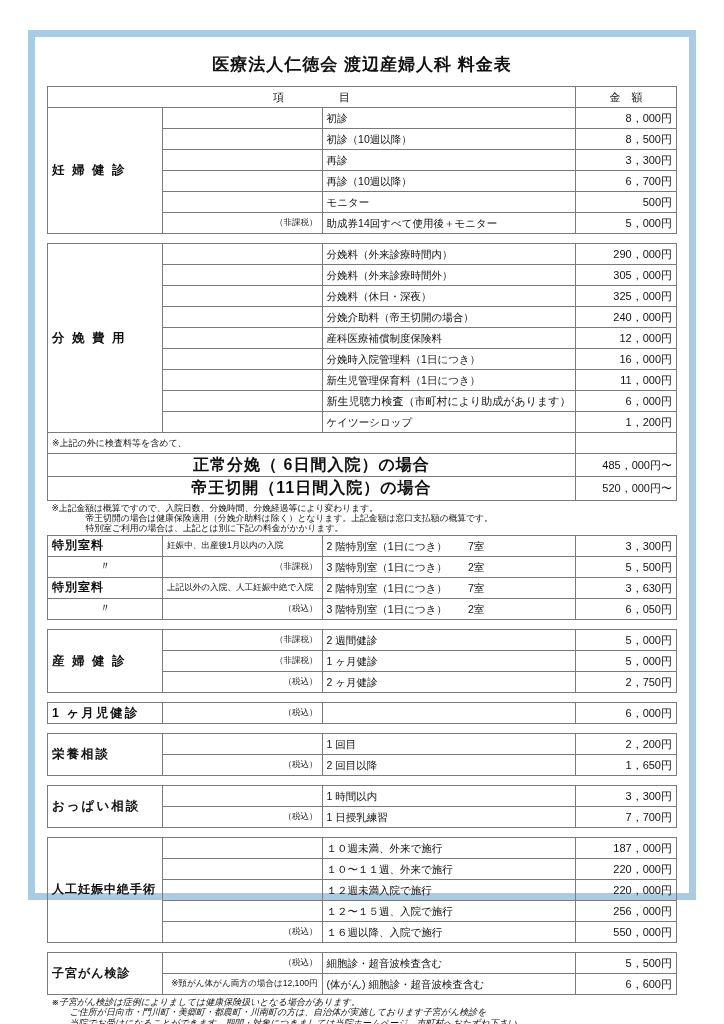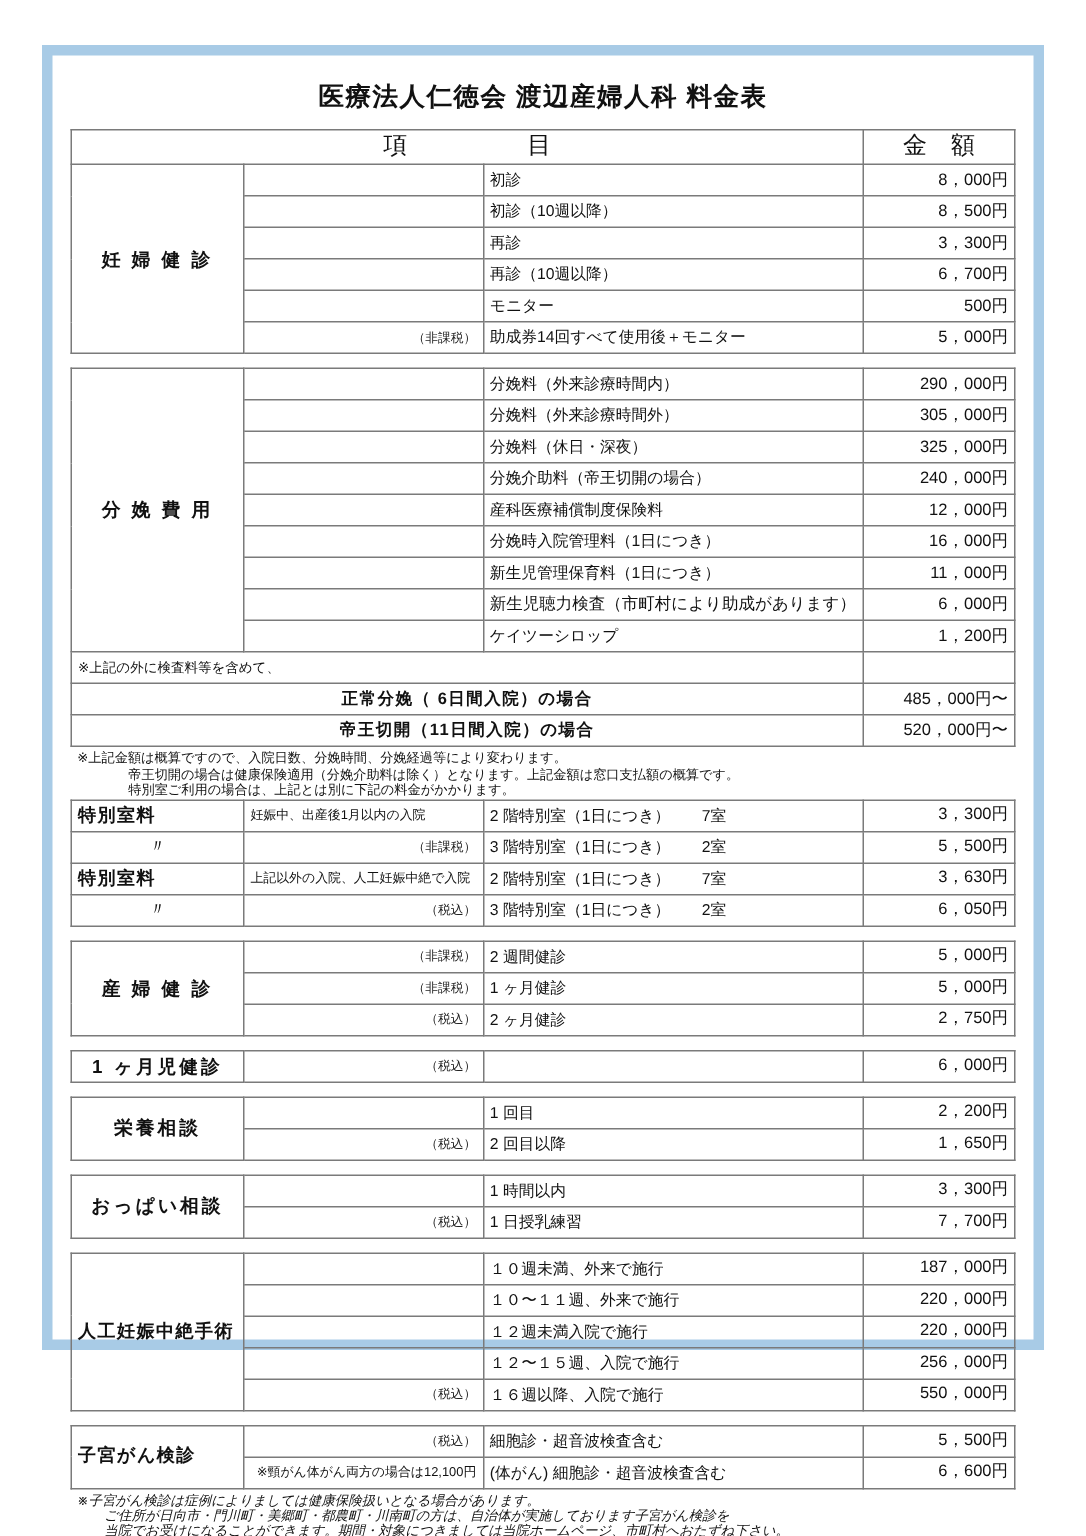--- a/index.html
+++ b/index.html
@@ -35,40 +35,39 @@
     color:#111;
     table-layout:fixed;
   }
   table.main td{
     border:1px solid #7a7a7a;
     padding:2px 4px;
     vertical-align:middle;
     height:16px;
     line-height:1.15;
   }
-  .hdr td{ text-align:center; font-size:16px; padding:3px 4px;}
+  .hdr td{ text-align:center; font-size:11px; padding:3px 4px;}
   .cat{
     font-size:12.5px;
     font-weight:bold;
     letter-spacing:2px;
     padding-left:8px;
-    text-align:center;
   }
   .cat-sm{
     font-size:12px;font-weight:bold;letter-spacing:1px;padding-left:6px;
   }
   .amount{ text-align:right; padding-right:8px; font-size:11px;margin-left:12px;}
   .tax{ text-align:right; font-size:8.5px; padding-right:3px; color:#222;}
   .item{ padding-left:6px; }
   .note{
     font-size:8.8px;line-height:1.45;color:#111;padding:4px 2px 4px 10px;
   }
   .note-ind{padding-left:34px;display:block;}
   .center-bold{
-    text-align:center;font-size:11px;font-weight:bold;letter-spacing:1px;
+    text-align:center;font-size:16px;font-weight:bold;letter-spacing:1px;
   }
   .small-note{font-size:11px;}
   .sub-label{font-size:8.6px;padding-left:4px;}
   .mark{font-size:9px;padding-left:6px;}
   .w-cat{width:108px;}
   .w-sub{width:150px;}
   .w-item{width:238px;}
   .w-amt{width:95px;}
   .bottom-note{
     font-size:9px;line-height:1.5;padding:6px 4px 2px 12px;color:#111;

